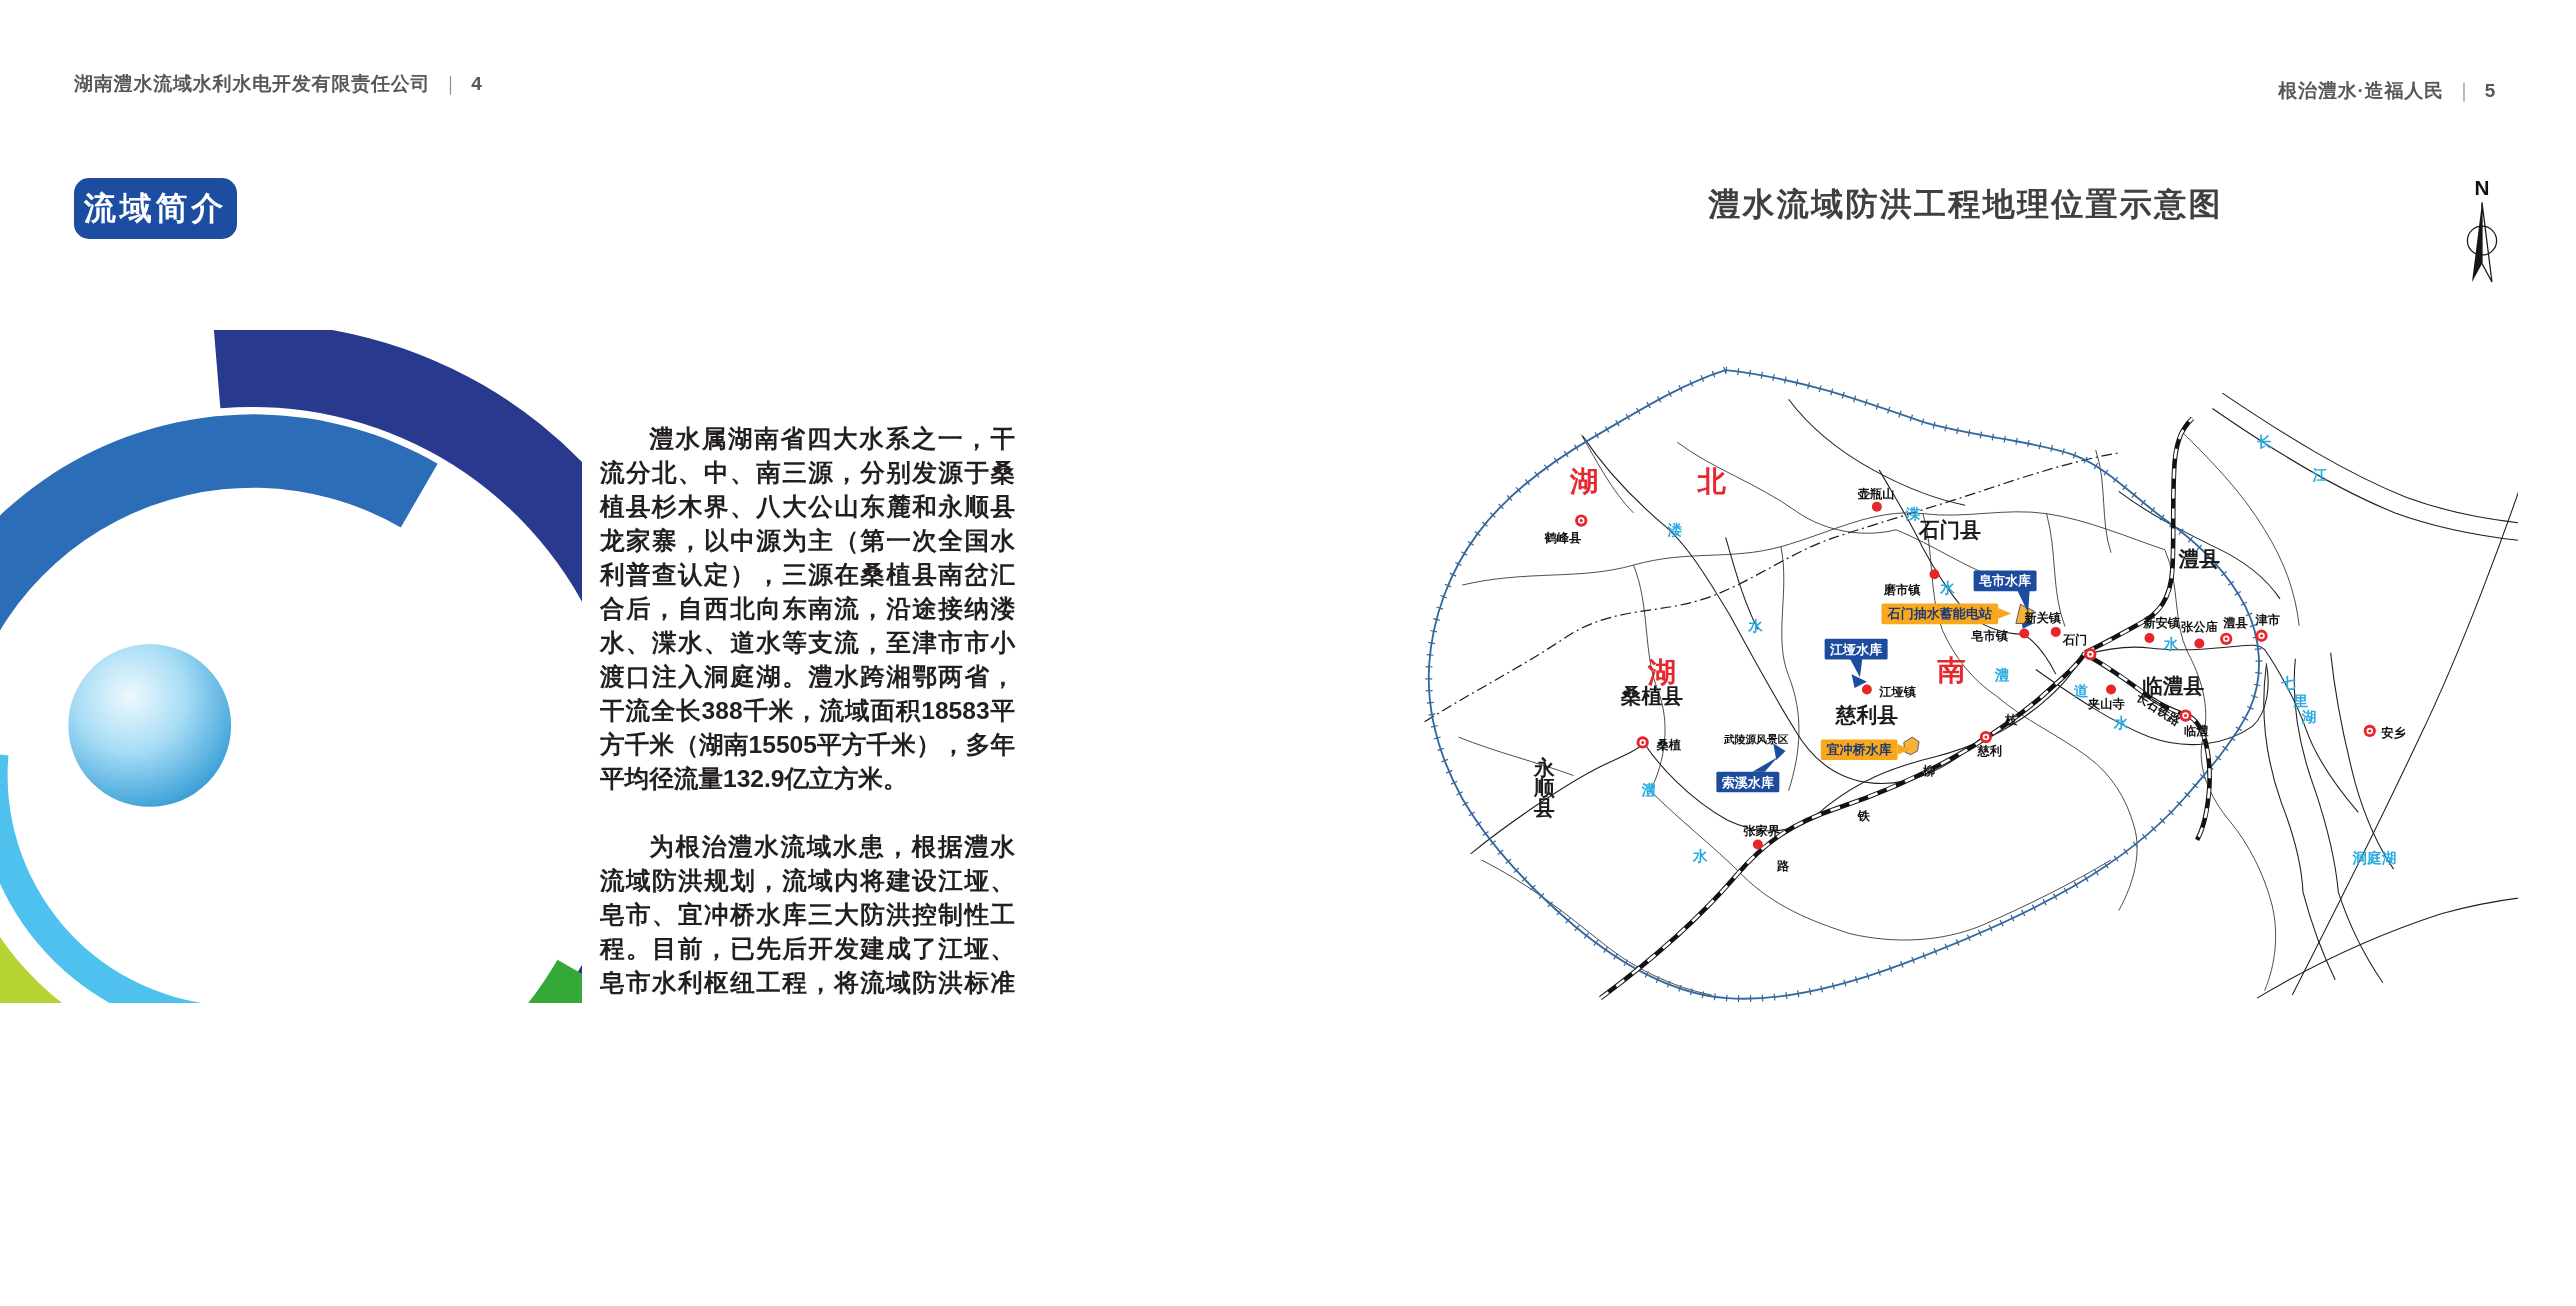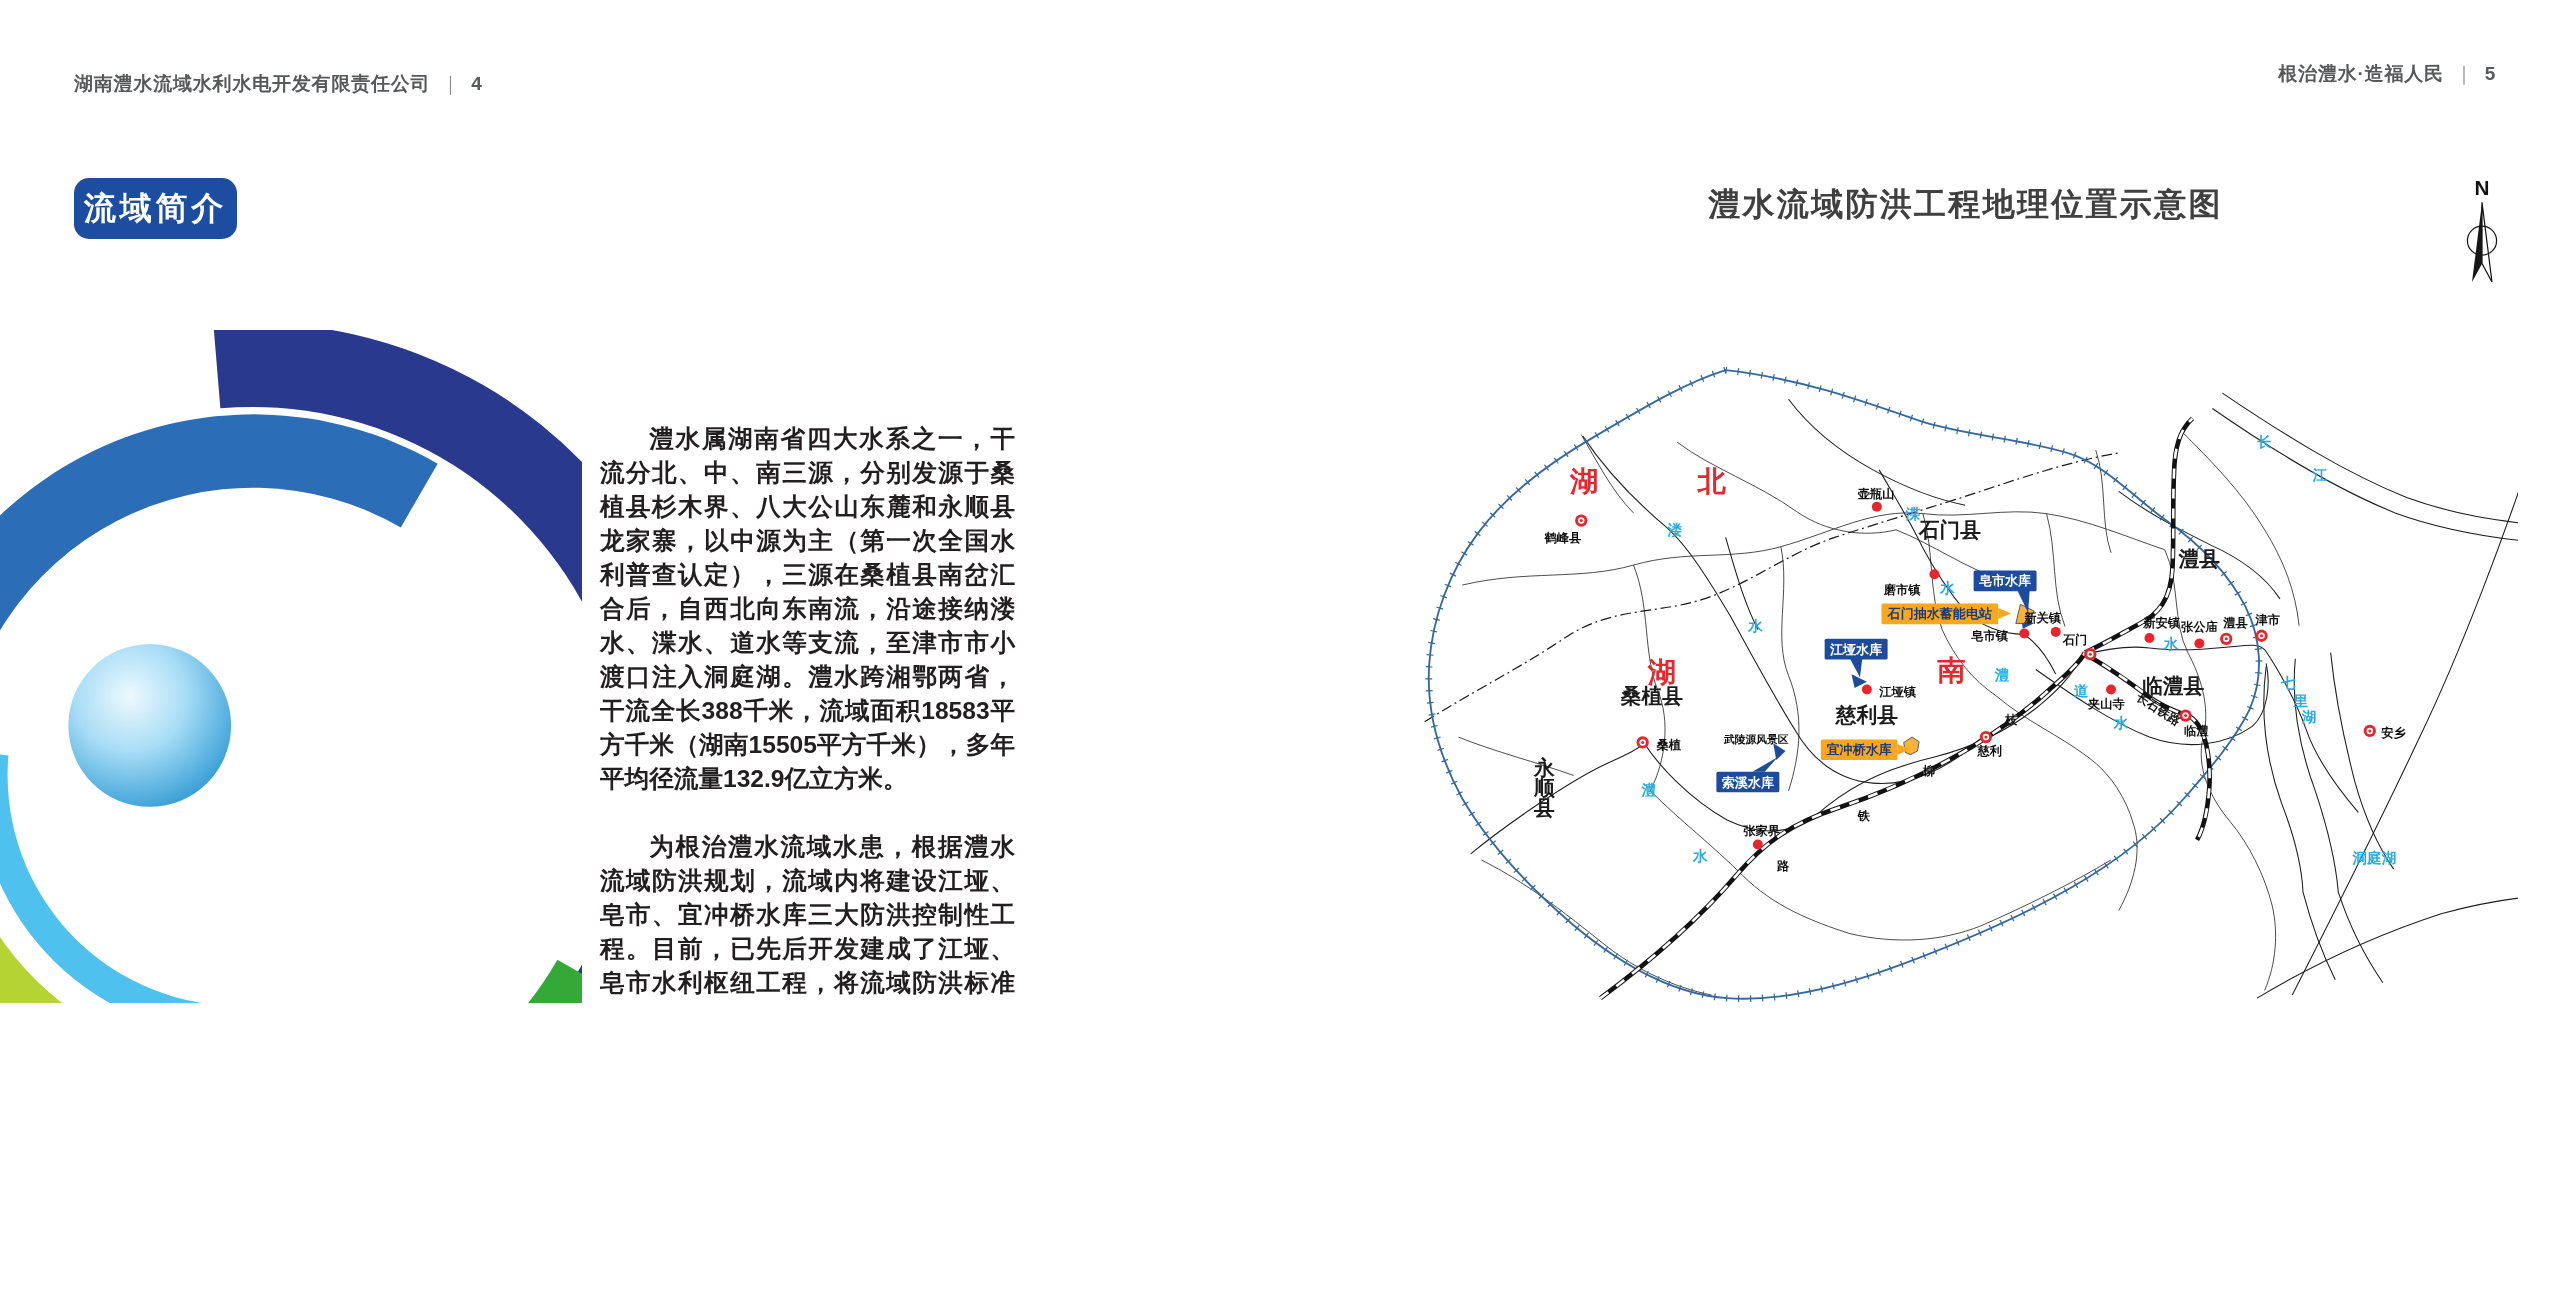--- a/index.html
+++ b/index.html
@@ -47,21 +47,21 @@
 </style>
 </head>
 <body>
 
 <div id="canvas">
 
   <div class="abs running-head" style="left:74px;top:71px;">
     <span>湖南澧水流域水利水电开发有限责任公司</span><span class="sep">｜</span><span>4</span>
   </div>
 
-  <div class="abs running-head" style="right:80px;top:61px;text-align:right;">
+  <div class="abs running-head" style="right:80px;top:78px;text-align:right;">
     <span>根治澧水·造福人民</span><span class="sep">｜</span><span>5</span>
   </div>
 
   <div class="abs section-badge">
     <span>流域简介</span>
   </div>
 
   <svg class="abs" style="left:0;top:330px;" width="582" height="976" viewBox="0 0 758 1271">
     <defs>
       <radialGradient id="sphereGrad" cx="38%" cy="32%" r="75%">

